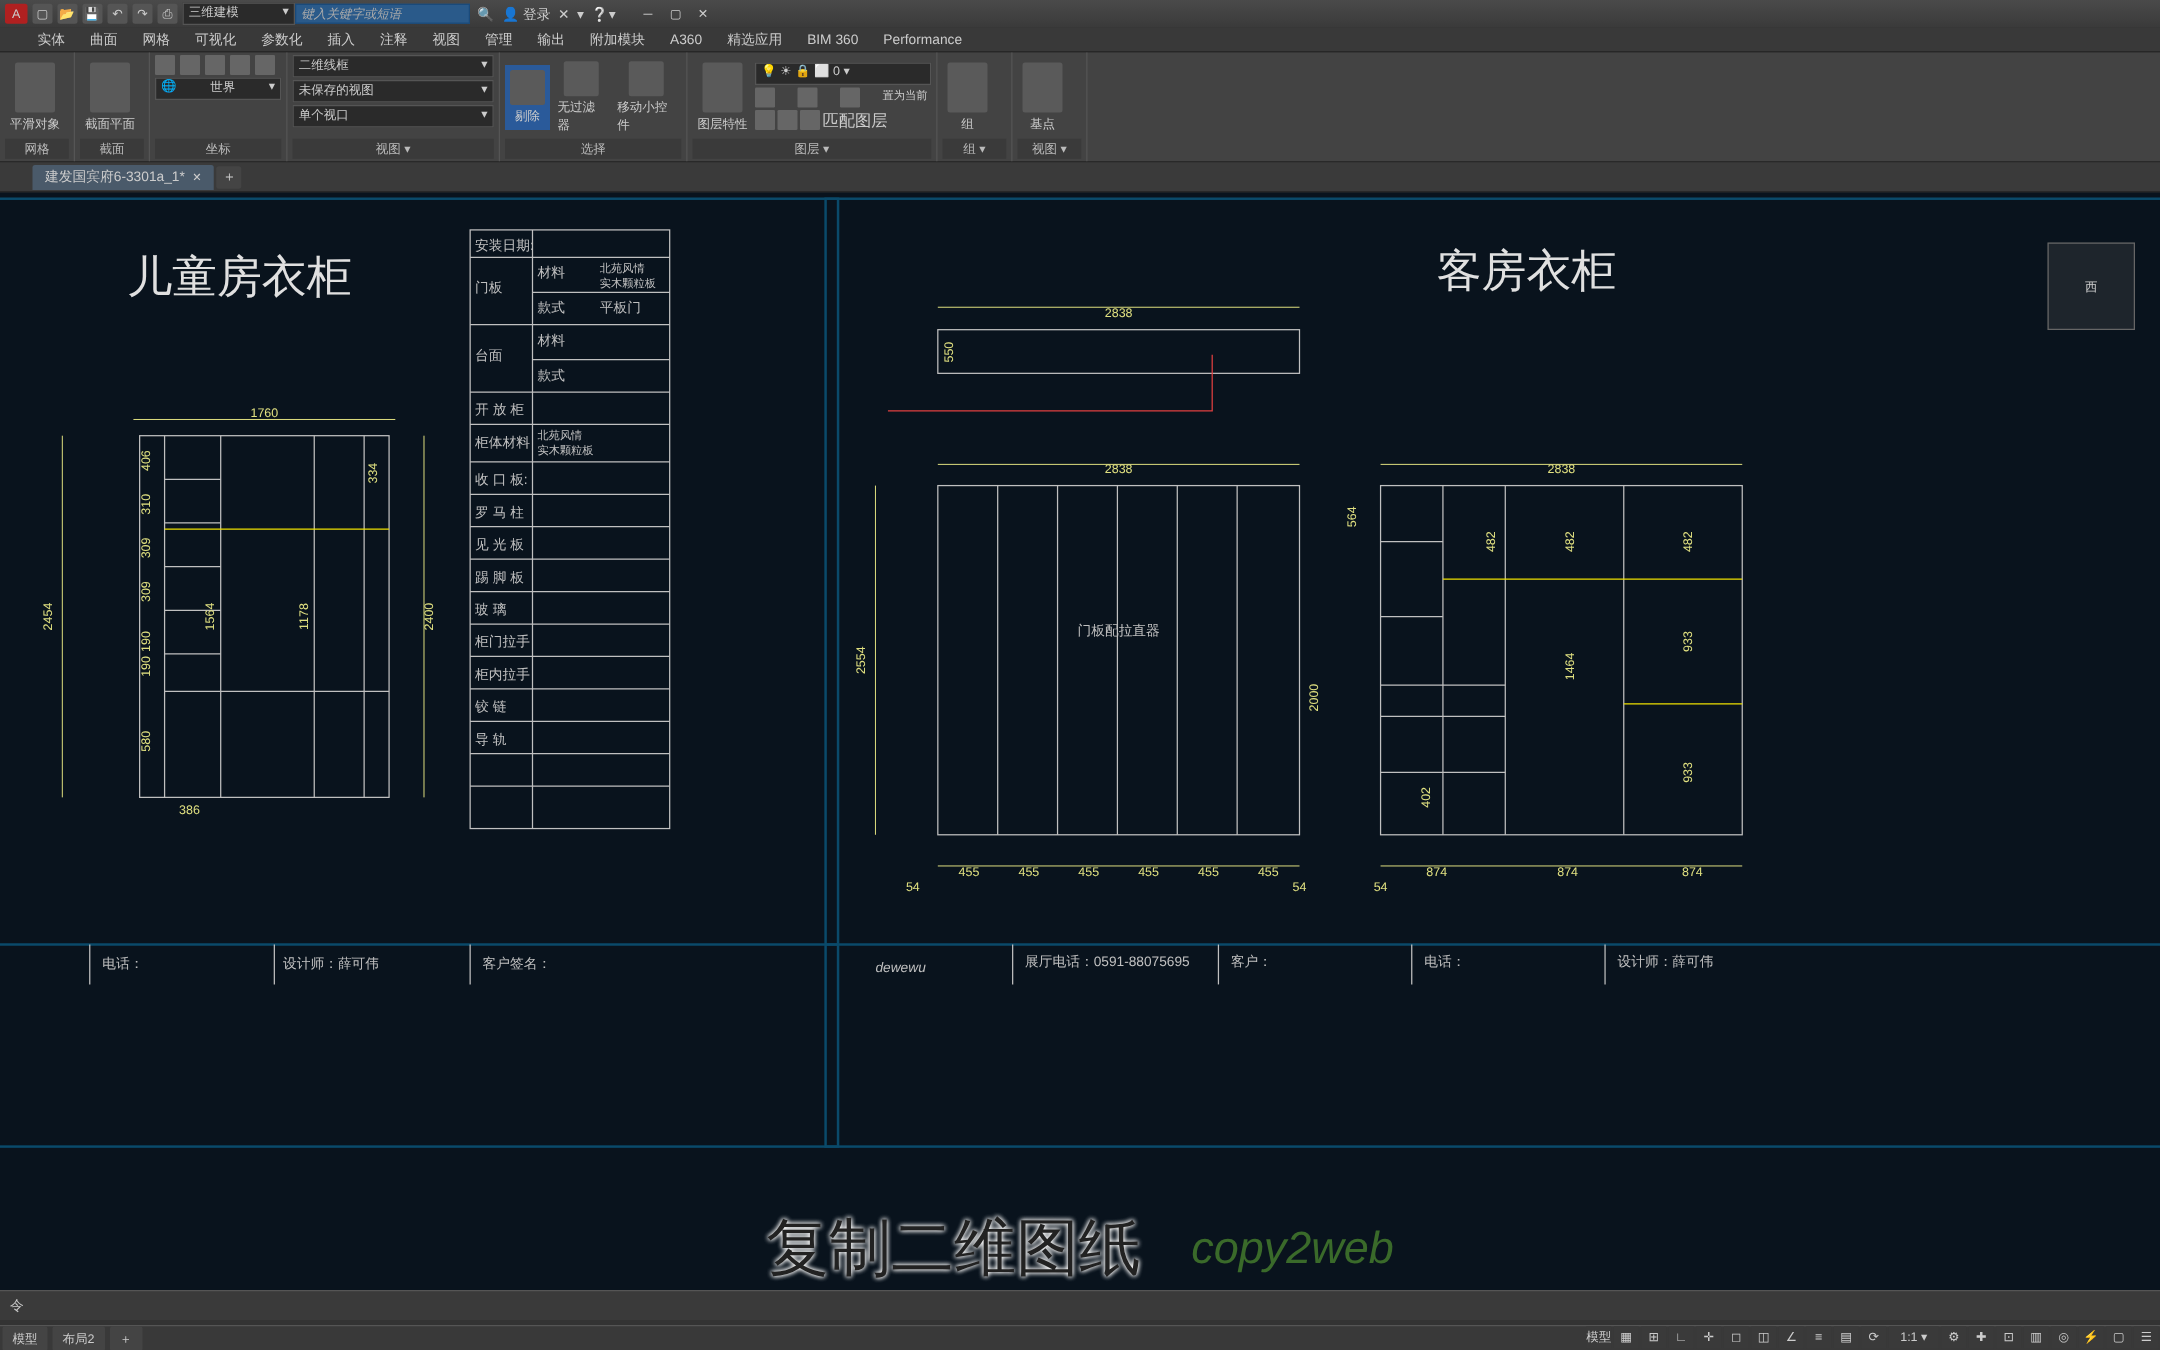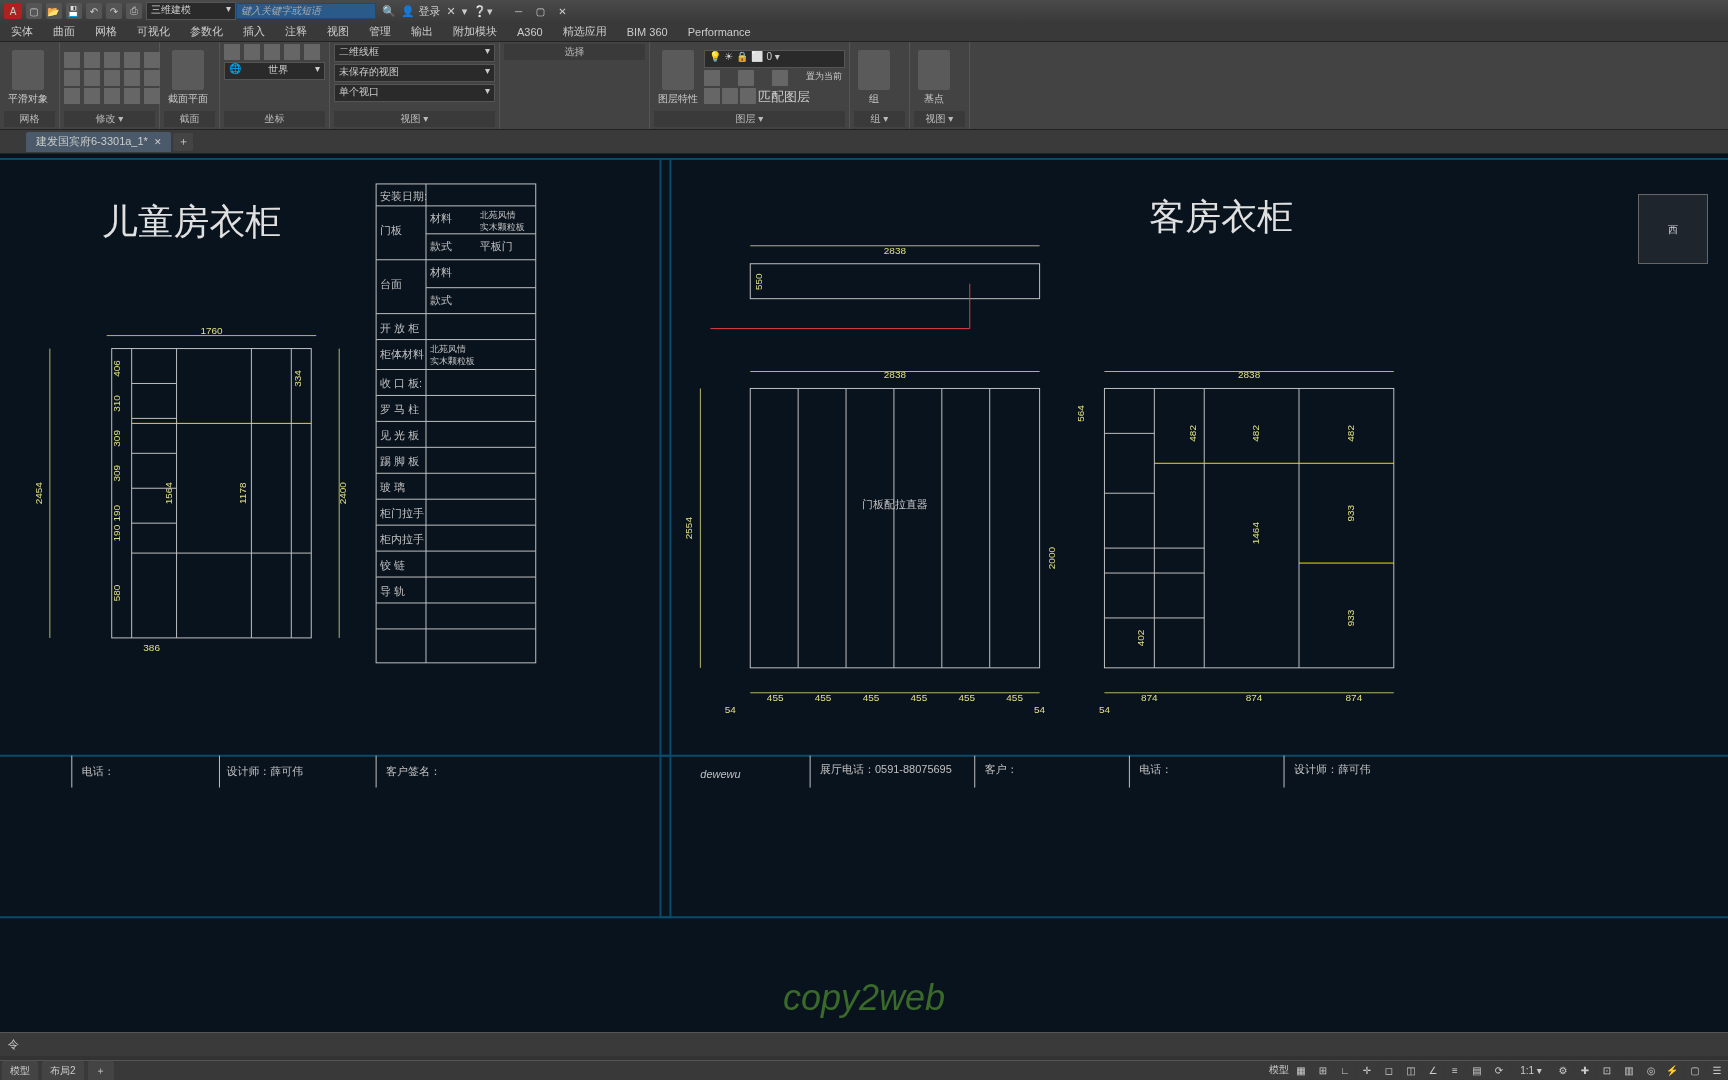--- a/index.html
+++ b/index.html
@@ -5,21 +5,21 @@
 *{margin:0;padding:0;box-sizing:border-box;font-family:"Microsoft YaHei",Arial,sans-serif;user-select:none}
 body{background:#333;color:#ccc;font-size:11px;overflow:hidden;width:1728px;height:1080px;position:relative}
 .titlebar{height:22px;background:linear-gradient(#4a4a4a,#3a3a3a);display:flex;align-items:center;padding:0 4px;font-size:11px}
 .titlebar .qat{display:flex;gap:4px;align-items:center}
 .titlebar .qat .qbtn{width:16px;height:16px;background:#555;border-radius:2px;display:flex;align-items:center;justify-content:center;font-size:10px}
 .titlebar .title-center{flex:1;text-align:center;color:#ddd}
 .titlebar .title-right{display:flex;gap:6px;align-items:center}
 .titlebar .search-box{width:140px;height:16px;background:#2a5a8a;border:1px solid #1a4a7a;font-size:10px;padding:0 4px;color:#aaa;font-style:italic}
 .titlebar .winbtns{display:flex;gap:2px;margin-left:10px}
 .titlebar .winbtn{width:20px;height:14px;display:flex;align-items:center;justify-content:center;font-size:10px}
-.menubar{height:20px;background:#393939;display:flex;align-items:center;padding:0 1px;font-size:11px;border-bottom:1px solid #222}
+.menubar{height:20px;background:#393939;display:flex;align-items:center;padding:0 20px;font-size:11px;border-bottom:1px solid #222}
 .menubar .mitem{padding:0 10px;cursor:pointer}
 .ribbon{height:88px;background:#434343;display:flex;border-bottom:1px solid #222}
 .rpanel{border-right:1px solid #555;display:flex;flex-direction:column;padding:2px 4px}
 .rpanel-body{flex:1;display:flex;align-items:center;gap:2px}
 .rpanel-title{text-align:center;font-size:10px;color:#bbb;padding:1px 0;background:#3a3a3a}
 .rbtn{display:flex;flex-direction:column;align-items:center;gap:2px;padding:2px 4px;font-size:10px}
 .rbtn-icon{width:28px;height:28px;background:#5a5a5a;border-radius:2px}
 .rbtn-icon.lg{width:32px;height:40px}
 .rgrid{display:grid;grid-template-columns:repeat(auto-fit,18px);gap:2px}
 .ricon{width:16px;height:16px;background:#666;border-radius:1px}
@@ -102,42 +102,20 @@
 <div class="ribbon">
   <div class="rpanel" style="width:60px">
     <div class="rpanel-body">
         <div class="rbtn">
           <div class="rbtn-icon lg"></div>
           <span>平滑对象</span>
         </div>
       </div>
     <div class="rpanel-title">网格</div>
   </div>
-  <div class="rpanel" style="width:100px">
-    <div class="rpanel-body">
-        <div class="rgrid" style="grid-template-columns:repeat(5,18px)">
-      <div class="ricon"></div>
-          <div class="ricon"></div>
-          <div class="ricon"></div>
-          <div class="ricon"></div>
-          <div class="ricon"></div>
-      <div class="ricon"></div>
-          <div class="ricon"></div>
-          <div class="ricon"></div>
-          <div class="ricon"></div>
-          <div class="ricon"></div>
-      <div class="ricon"></div>
-          <div class="ricon"></div>
-          <div class="ricon"></div>
-          <div class="ricon"></div>
-          <div class="ricon"></div>
-    </div>
-      </div>
-    <div class="rpanel-title">修改 ▾</div>
-  </div>
   <div class="rpanel" style="width:60px">
     <div class="rpanel-body">
         <div class="rbtn">
           <div class="rbtn-icon lg"></div>
           <span>截面平面</span>
         </div>
       </div>
     <div class="rpanel-title">截面</div>
   </div>
   <div class="rpanel" style="width:110px">
@@ -164,20 +142,34 @@
           <span>▾</span>
         </div>
       <div class="rselect">
           <span>单个视口</span>
           <span>▾</span>
         </div>
     </div>
     <div class="rpanel-title">视图 ▾</div>
   </div>
   <div class="rpanel" style="width:150px">
+    <div class="rpanel-body">
+      <div class="rbtn" style="background:#2a5a9a;padding:4px">
+          <div class="rbtn-icon"></div>
+          <span>剔除</span>
+        </div>
+      <div class="rbtn">
+          <div class="rbtn-icon"></div>
+          <span>无过滤器</span>
+        </div>
+      <div class="rbtn">
+          <div class="rbtn-icon"></div>
+          <span>移动小控件</span>
+        </div>
+    </div>
     <div class="rpanel-title">选择</div>
   </div>
   <div class="rpanel" style="width:200px">
     <div class="rpanel-body">
       <div class="rbtn">
           <div class="rbtn-icon lg"></div>
           <span>图层特性</span>
         </div>
       <div style="display:flex;flex-direction:column;gap:2px;flex:1">
         <div class="rselect" style="min-width:130px">💡 ☀ 🔒 ⬜ 0 ▾</div>
@@ -392,20 +384,21 @@
   <line x1="975" y1="603" x2="975" y2="635" class="dwg-line"></line>
   <line x1="1130" y1="603" x2="1130" y2="635" class="dwg-line"></line>
   <line x1="1285" y1="603" x2="1285" y2="635" class="dwg-line"></line>
 </svg>
 <div class="viewcube">
       <div style="text-align:center;margin-top:28px;font-size:10px">西</div>
     </div>
 </div>
 
 <div class="overlay-caption">
+  <span class="main">复制二维图纸</span>
   <span class="sub">copy2web</span>
 </div>
 
 <div class="cmdbar">
   <span style="margin-right:4px">令</span>
   <input style="">
 </div>
 
 <div class="statusbar">
   <div class="lbtn">模型</div>

